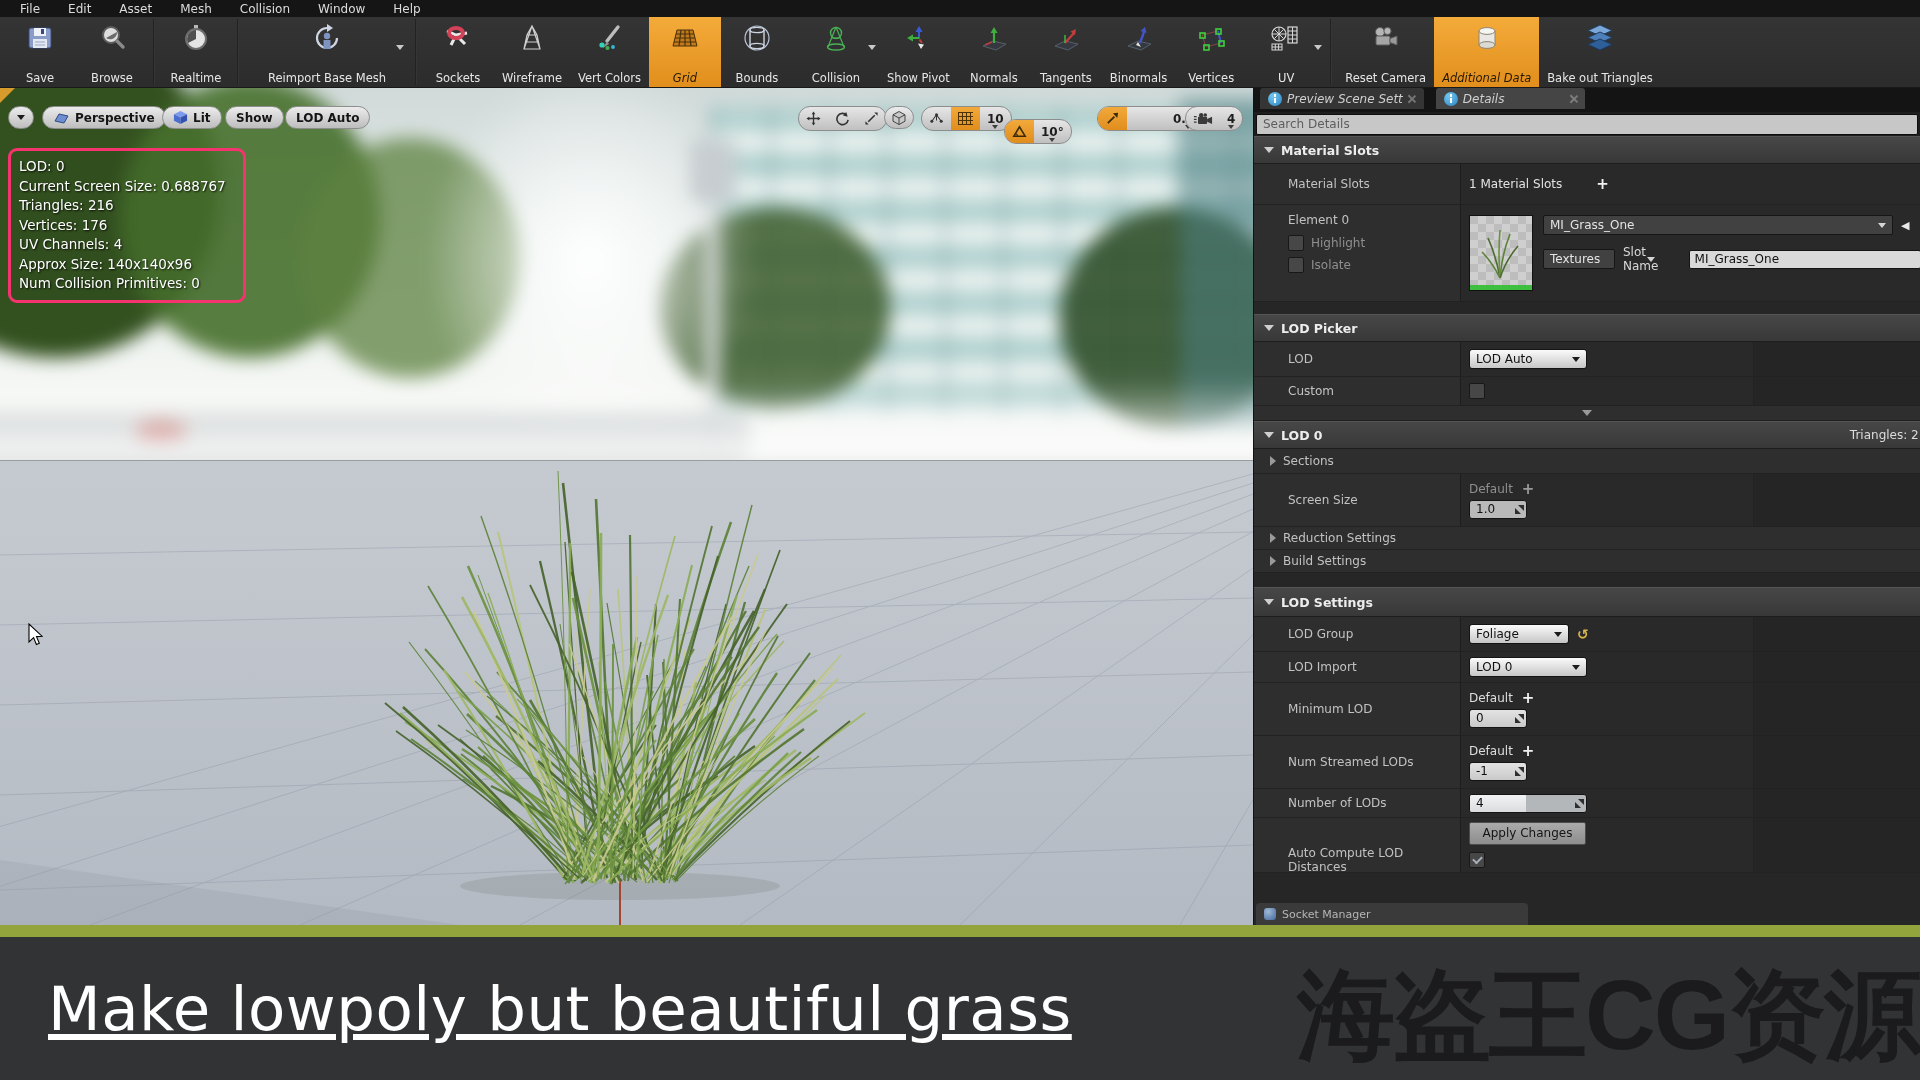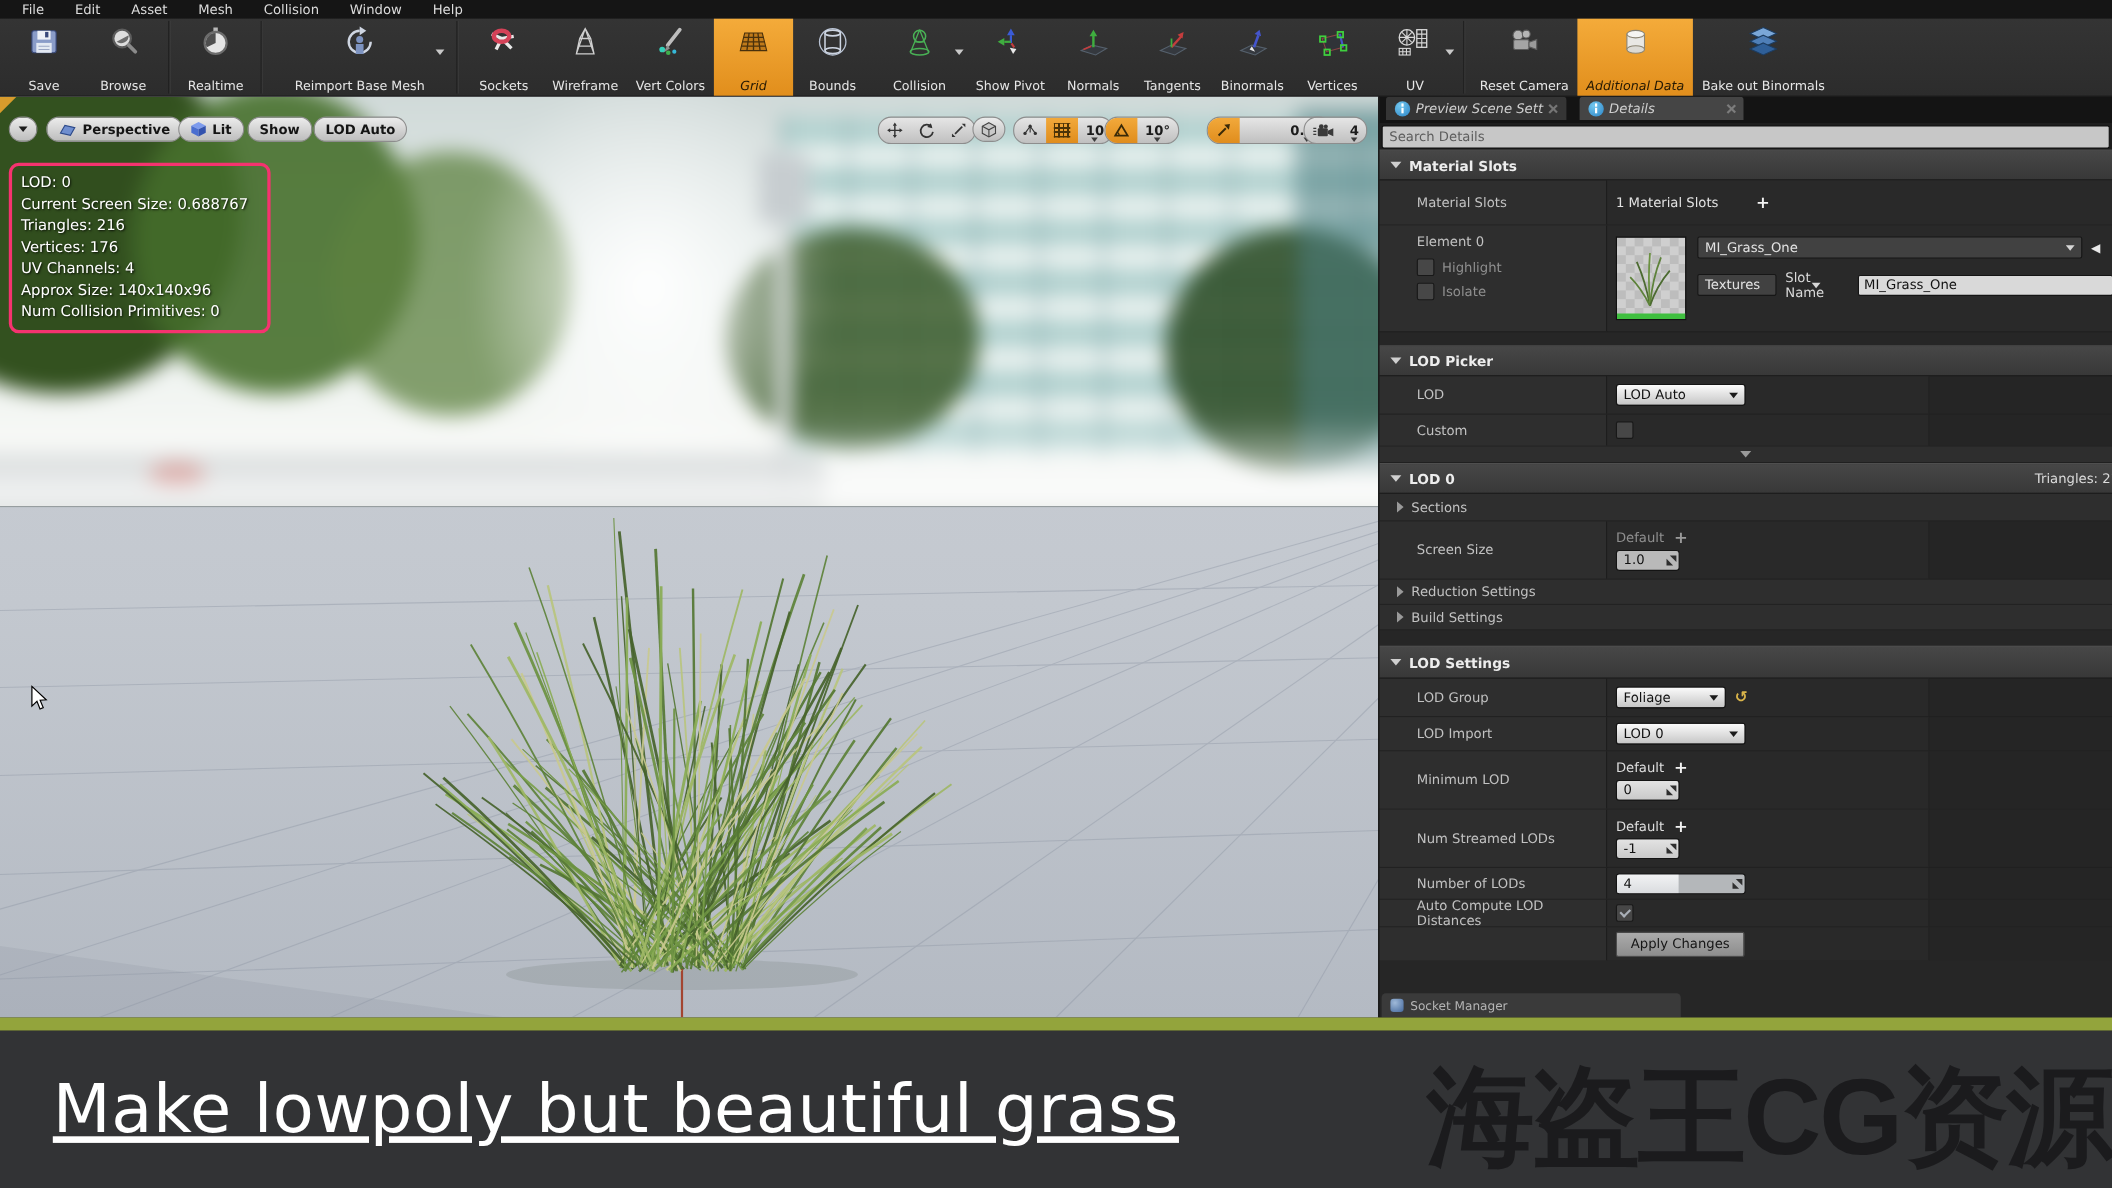--- a/index.html
+++ b/index.html
@@ -322,21 +322,21 @@
       <span>Additional Data</span>
     </div>
     <div class="tbtn">
       <span class="ticon">
         <svg width="32" height="30" viewBox="0 0 32 30">
             <path d="M16 2 L28 7.5 L16 13 L4 7.5 Z" fill="#7aa7d8" stroke="#1c3c60"></path>
             <path d="M16 9 L28 14.5 L16 20 L4 14.5 Z" fill="#4f7fb8" stroke="#1c3c60"></path>
             <path d="M16 16 L28 21.5 L16 27 L4 21.5 Z" fill="#2f5f98" stroke="#1c3c60"></path>
           </svg>
       </span>
-      <span>Bake out Binormals</span>
+      <span>Bake out Triangles</span>
     </div>
   </div>
 
   <div id="viewport">
     <div class="photo">
       <div class="photo-inner">
         <div class="building"></div>
         <div class="building-v"></div>
         <div class="blob" style="left:-80px;top:-30px;width:330px;height:330px;background:#33511f;"></div>
         <div class="blob" style="left:150px;top:20px;width:260px;height:280px;background:#47702c;opacity:.9;"></div>
@@ -595,21 +595,21 @@
           </svg>
       </div>
       <div class="vseg orange">
           <span class="gridglyph"></span>
         </div>
       <div class="vseg">
         <span>10</span>
         <span class="numcaret"></span>
       </div>
     </div>
-    <div class="vgroup" style="left:1004px;top:18px;">
+    <div class="vgroup" style="left:1004px;top:31px;">
       <div class="vseg orange">
         <svg width="15" height="15" viewBox="0 0 16 16">
             <path d="M2 13 L8 3 L14 13 Z" fill="none" stroke="#3a2a08" stroke-width="1.7"></path>
             <path d="M5.8 13 A4.8 4.8 0 0 0 4.7 10.2" stroke="#3a2a08" fill="none" stroke-width="1.3"></path>
           </svg>
       </div>
       <div class="vseg">
         <span>10°</span>
         <span class="numcaret"></span>
       </div>
@@ -873,38 +873,38 @@
         </div>
       <div class="cell-value">
         <div class="numfield" style="width:118px;background:#b4b7ba;overflow:hidden;">
           <div style="position:absolute;left:0;top:0;width:56px;height:100%;background:linear-gradient(#f2f3f4,#dadcdf);"></div>
           <span style="position:relative;">4</span>
           <span class="dragger"></span>
         </div>
       </div>
       <div class="cell-rest"></div>
     </div>
-    <div class="prow" style="height:24px">
-      <div class="cell-label">
-          <span class="wlabel">Auto Compute LOD Distances</span>
-        </div>
-      <div class="cell-value">
-          <span class="cb checked"></span>
-        </div>
-      <div class="cell-rest"></div>
-    </div>
     <div class="prow" style="height:30px;border-bottom:none;">
       <div class="cell-label"></div>
       <div class="cell-value">
         <div class="apply-btn">
           <span>Apply Changes</span>
         </div>
       </div>
       <div class="cell-rest"></div>
     </div>
+    <div class="prow" style="height:24px">
+      <div class="cell-label">
+          <span class="wlabel">Auto Compute LOD Distances</span>
+        </div>
+      <div class="cell-value">
+          <span class="cb checked"></span>
+        </div>
+      <div class="cell-rest"></div>
+    </div>
 
     <div class="bottom-tab">
       <span class="btab-ic"></span>
       <span>Socket Manager</span>
     </div>
   </div>
 
   <div id="strip"></div>
   <div id="banner">
     <div id="headline">Make lowpoly but beautiful grass</div>

